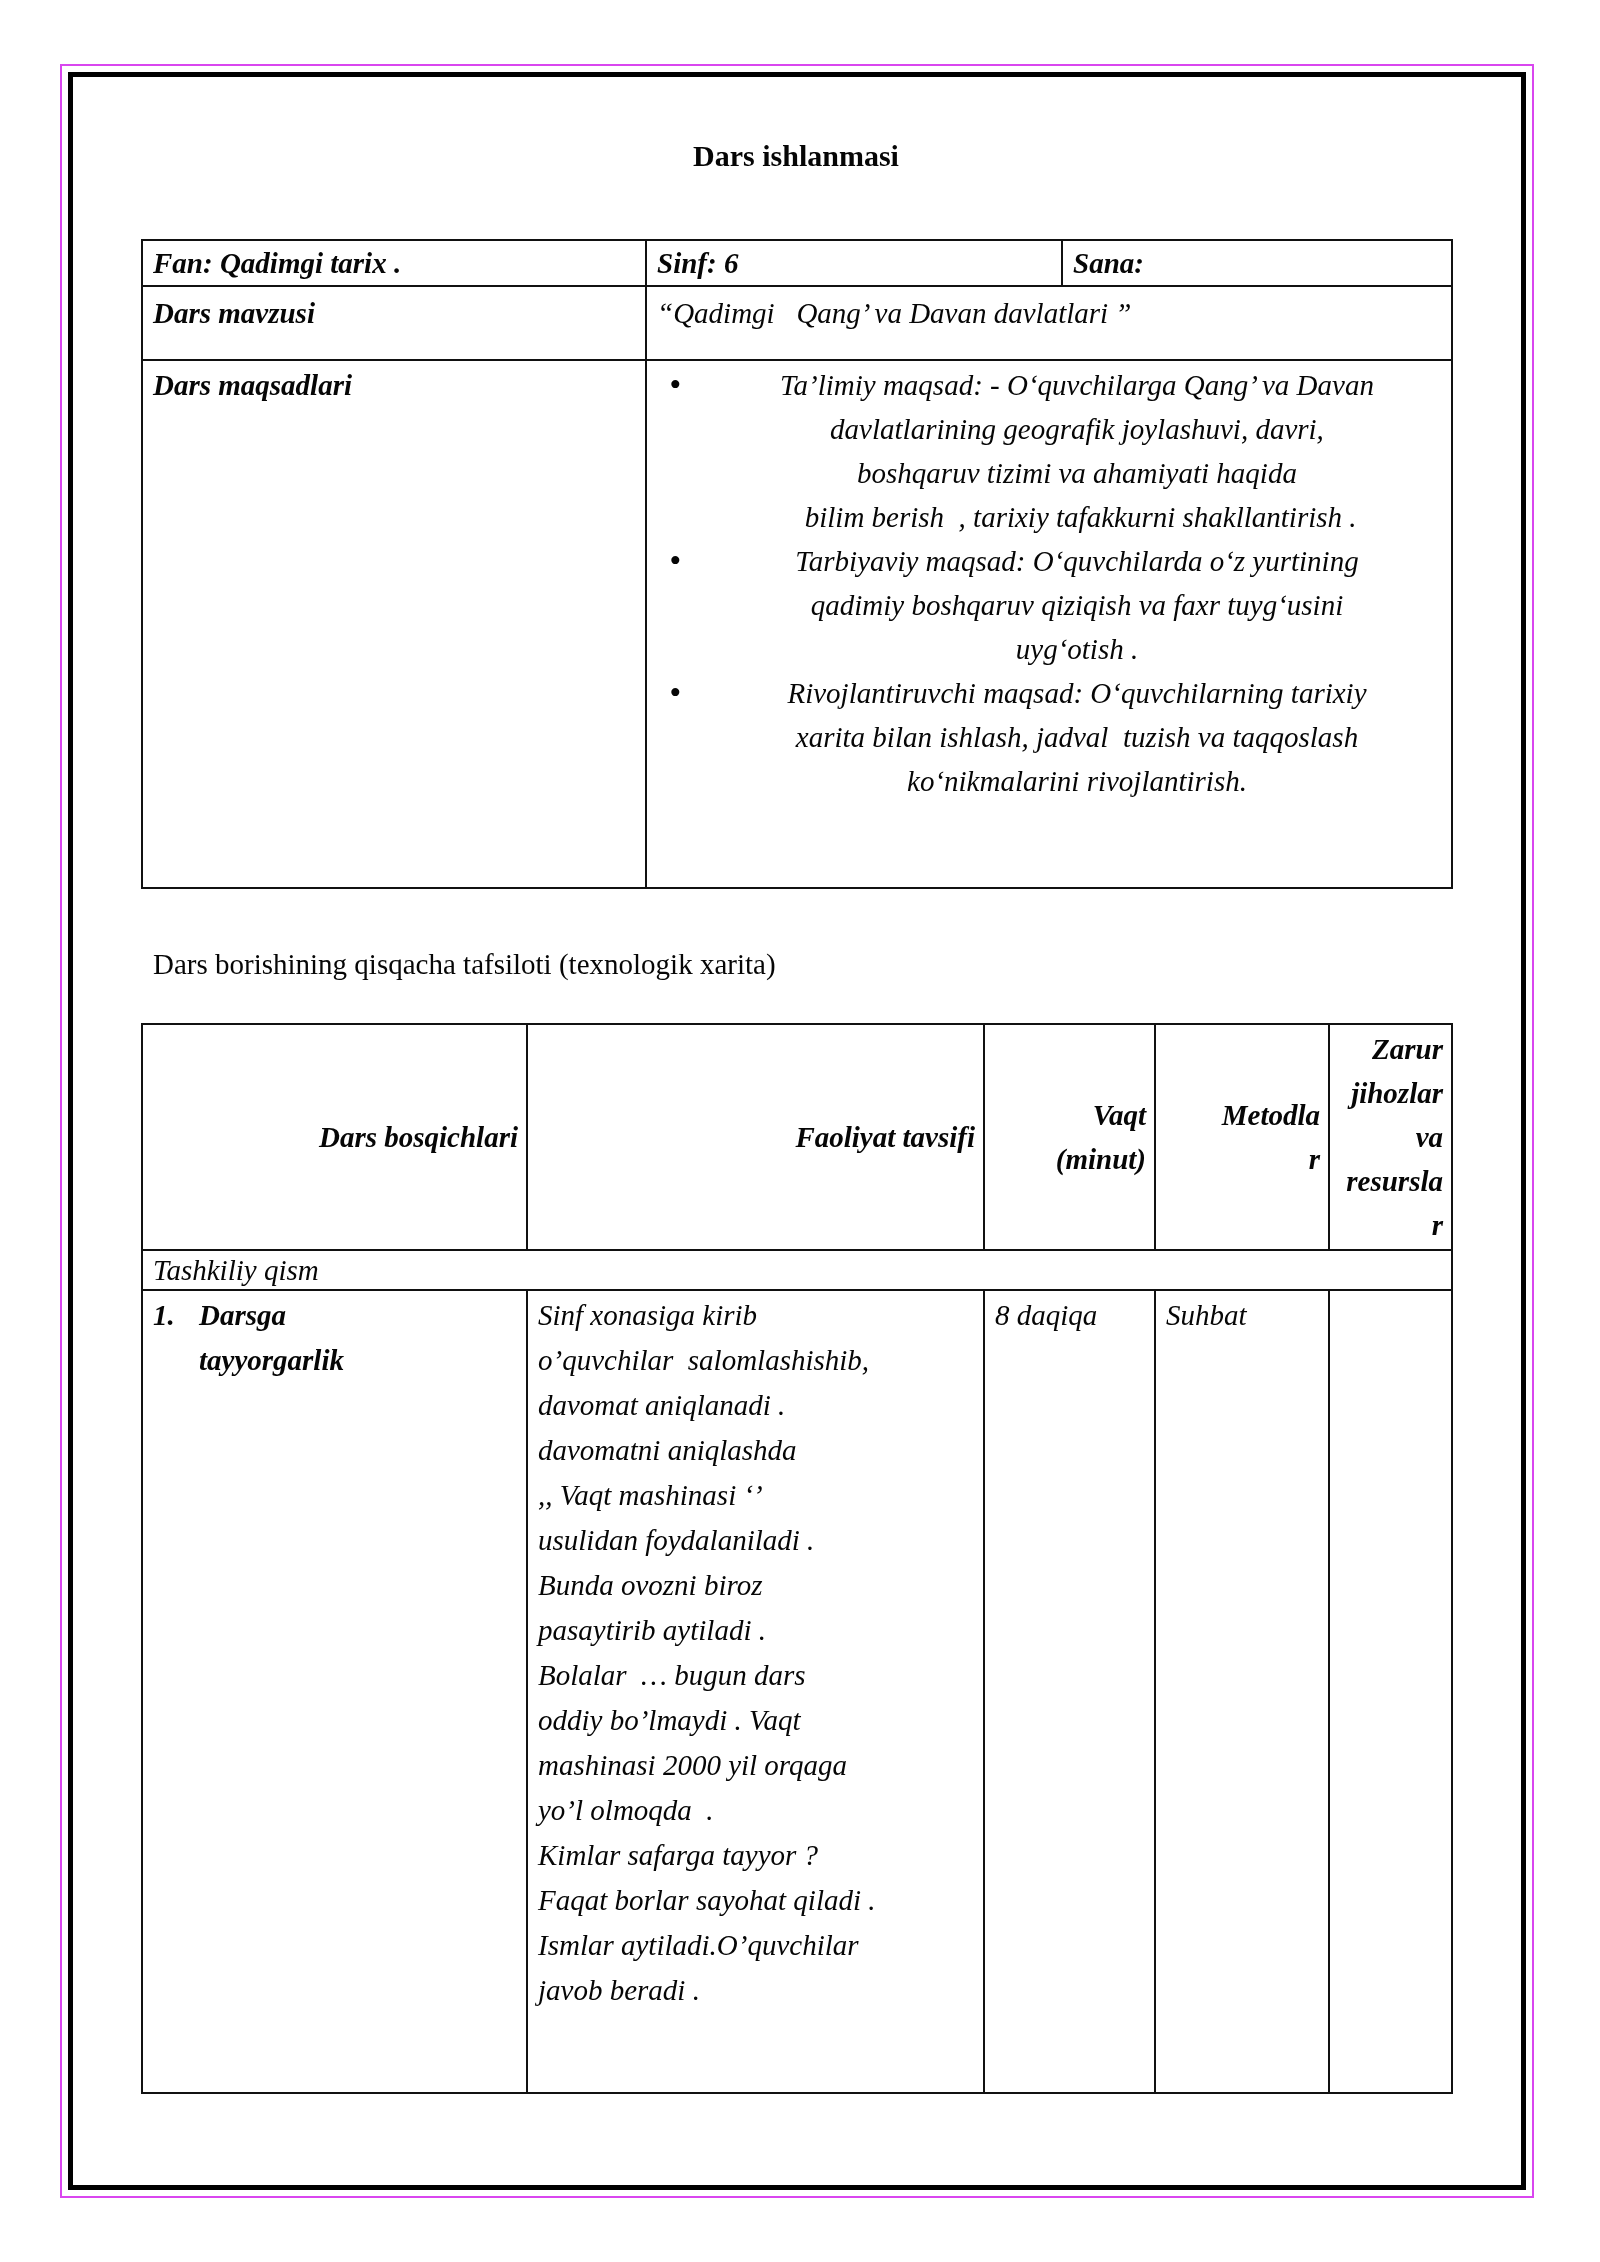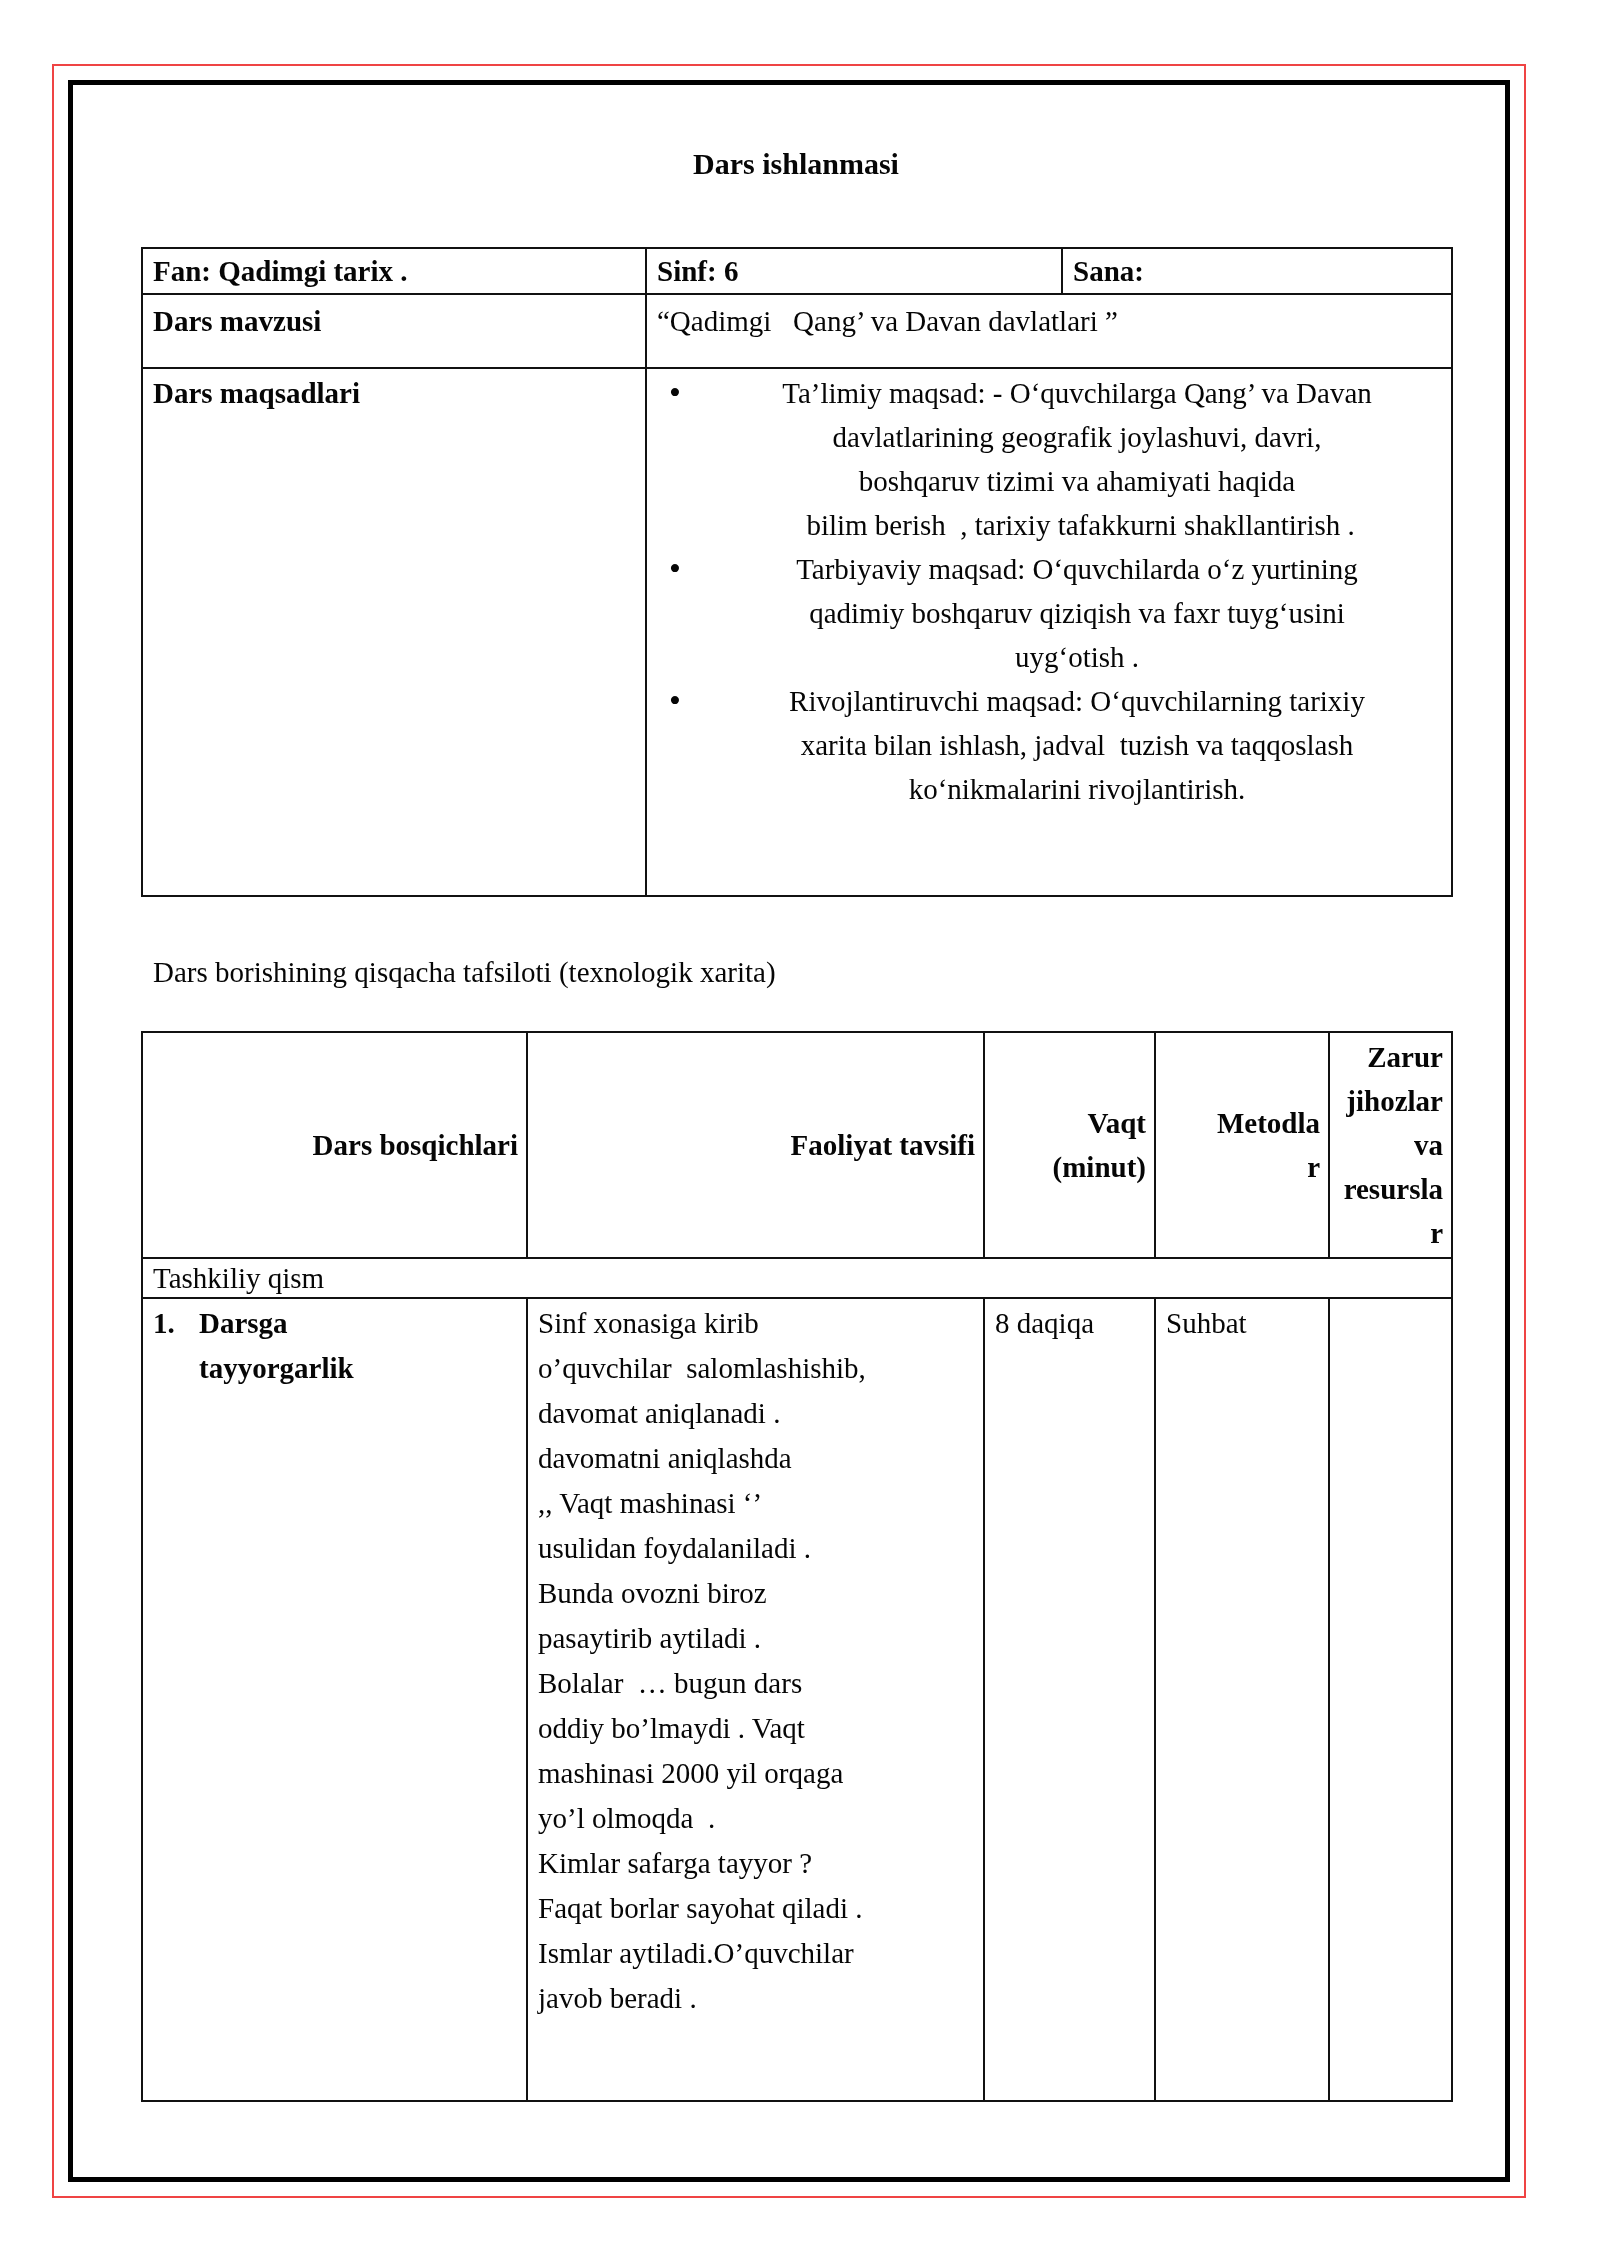--- a/index.html
+++ b/index.html
@@ -5,23 +5,23 @@
   * { margin: 0; padding: 0; box-sizing: border-box; }
   html, body { background: #ffffff; }
   body {
     width: 1600px; height: 2262px;
     font-family: "Liberation Serif", "DejaVu Serif", serif;
     color: #060606;
     position: relative;
   }
   .frame-outer {
     position: absolute;
-    left: 52px; top: 64px; width: 1474px; height: 2134px;
-    border: 2px solid #ef4444;
-    padding: 14px;
+    left: 60px; top: 64px; width: 1474px; height: 2134px;
+    border: 2px solid #d946ef;
+    padding: 6px;
   }
   .frame-inner {
     width: 100%; height: 100%;
     border: 5px solid #000;
   }
   .content {
     padding: 56px 0 0 68px;
   }
   .doc-title {
     width: 1310px;
@@ -35,20 +35,21 @@
     table-layout: fixed;
     width: 1310px;
   }
   table.tbl td {
     border: 2px solid #111;
     font-size: 29px;
     line-height: 45px;
     vertical-align: top;
     padding: 2px 10px;
     overflow: hidden;
+    font-style: italic;
   }
   .b { font-weight: bold; }
   .ml { white-space: pre-wrap; }
   .mid { vertical-align: middle; }
 
   
   table.info { margin-top: 60px; }
   tr.row-head td { height: 44px; line-height: 40px; }
   tr.row-mavzu td { height: 74px; padding-top: 4px; }
   tr.row-maqsad td { height: 528px; }

